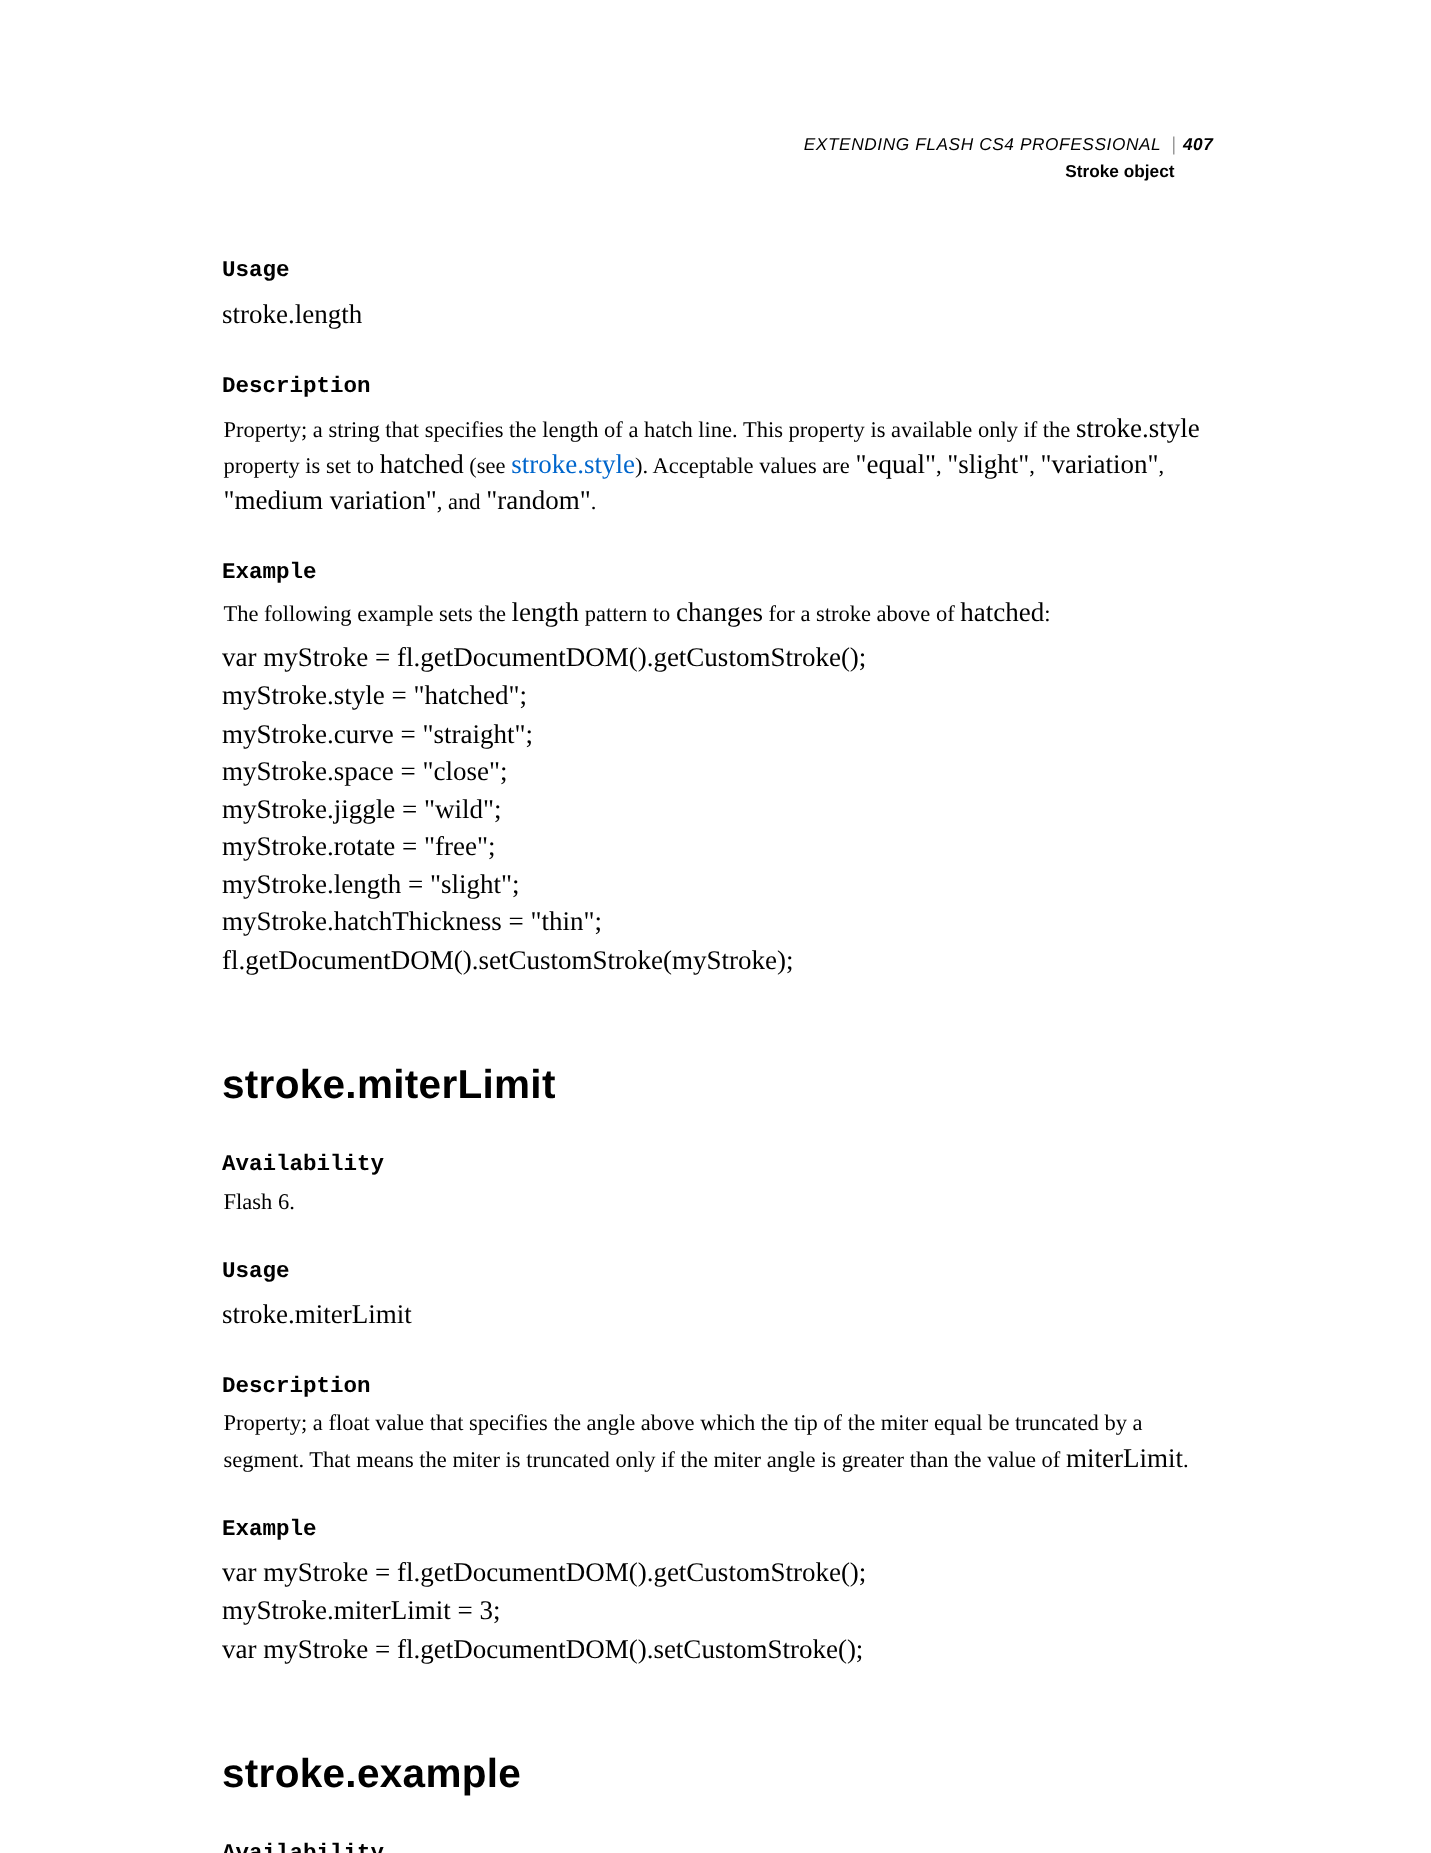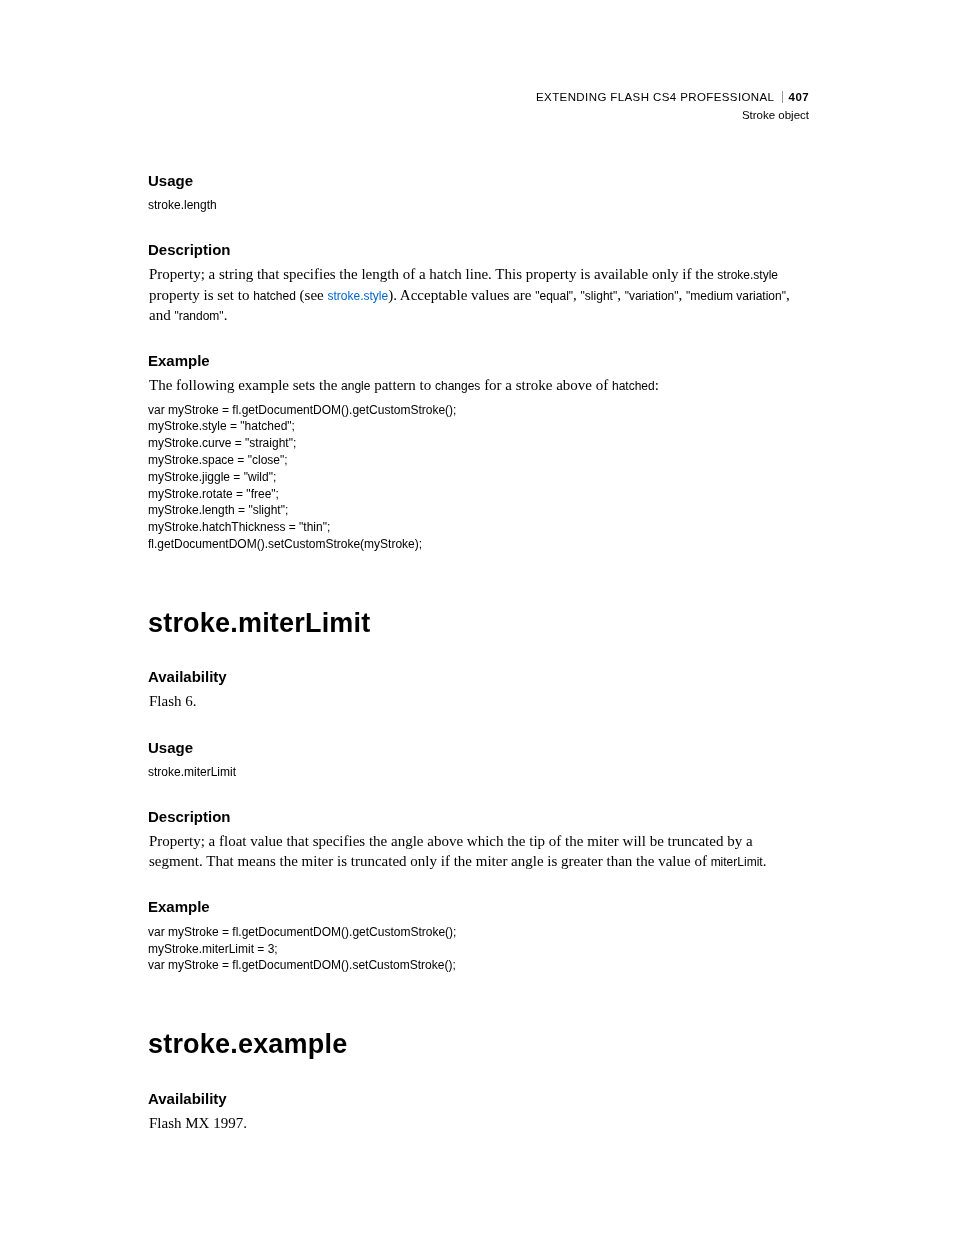--- a/index.html
+++ b/index.html
@@ -19,42 +19,44 @@
   }
   .header {
     text-align: right;
     margin-bottom: 48px;
     font-family: "Myriad Pro", "Segoe UI", Arial, sans-serif;
   }
   .header-line1 {
     font-size: 11.5px;
     letter-spacing: 0.4px;
     color: #000;
+    font-style: italic;
   }
   .header-line1 .pnum {
     font-weight: bold;
     border-left: 1px solid #999;
     padding-left: 6px;
     margin-left: 4px;
   }
   .header-line2 {
     font-size: 11.5px;
-    font-weight: normal;
+    font-weight: bold;
     margin-top: 2px;
+    margin-right: 26px;
   }
   .subhead {
-    font-family: Liberation Sans, sans-serif;
+    font-family: Liberation Mono, monospace;
     font-weight: bold;
     font-size: 15px;
     margin-top: 26px;
     margin-bottom: 4px;
   }
   .code, code {
-    font-family: Liberation Sans, sans-serif;
-    font-size: 12px;
+    font-family: Liberation Serif, serif;
+    font-size: 18px;
   }
   pre.code {
     white-space: pre;
     margin: 6px 0 4px 0;
     line-height: 1.4;
   }
   p.body {
     margin: 3px 0 4px 1px;
   }
   a.link {
@@ -85,21 +87,21 @@
   <div class="subhead" style="margin-top:0">Usage</div>
   <pre class="code">stroke.length</pre>
 
   <div class="subhead">Description</div>
   <p class="body">
     <span>Property; a string that specifies the length of a hatch line. This property is available only if the </span><code>stroke.style</code><span> property is set to </span><code>hatched</code><span> (see </span><a href="#" class="link code">stroke.style</a><span>). Acceptable values are </span><code>"equal"</code><span>, </span><code>"slight"</code><span>, </span><code>"variation"</code><span>, </span><code>"medium variation"</code><span>, and </span><code>"random"</code><span>.</span>
   </p>
 
   <div class="subhead">Example</div>
   <p class="body">
-    <span>The following example sets the </span><code>angle</code><span> pattern to </span><code>changes</code><span> for a stroke above of </span><code>hatched</code><span>:</span>
+    <span>The following example sets the </span><code>length</code><span> pattern to </span><code>changes</code><span> for a stroke above of </span><code>hatched</code><span>:</span>
   </p>
   <pre class="code">var myStroke = fl.getDocumentDOM().getCustomStroke();
 myStroke.style = "hatched";
 myStroke.curve = "straight";
 myStroke.space = "close";
 myStroke.jiggle = "wild";
 myStroke.rotate = "free";
 myStroke.length = "slight";
 myStroke.hatchThickness = "thin";
 fl.getDocumentDOM().setCustomStroke(myStroke);</pre>
@@ -107,21 +109,21 @@
   <h2 class="section">stroke.miterLimit</h2>
 
   <div class="subhead">Availability</div>
   <p class="body">Flash 6.</p>
 
   <div class="subhead">Usage</div>
   <pre class="code">stroke.miterLimit</pre>
 
   <div class="subhead">Description</div>
   <p class="body">
-    <span>Property; a float value that specifies the angle above which the tip of the miter will be truncated by a segment. That means the miter is truncated only if the miter angle is greater than the value of </span><code>miterLimit</code><span>.</span>
+    <span>Property; a float value that specifies the angle above which the tip of the miter equal be truncated by a segment. That means the miter is truncated only if the miter angle is greater than the value of </span><code>miterLimit</code><span>.</span>
   </p>
 
   <div class="subhead">Example</div>
   <pre class="code">var myStroke = fl.getDocumentDOM().getCustomStroke();
 myStroke.miterLimit = 3;
 var myStroke = fl.getDocumentDOM().setCustomStroke();</pre>
 
   <h2 class="section">stroke.example</h2>
 
   <div class="subhead">Availability</div>

